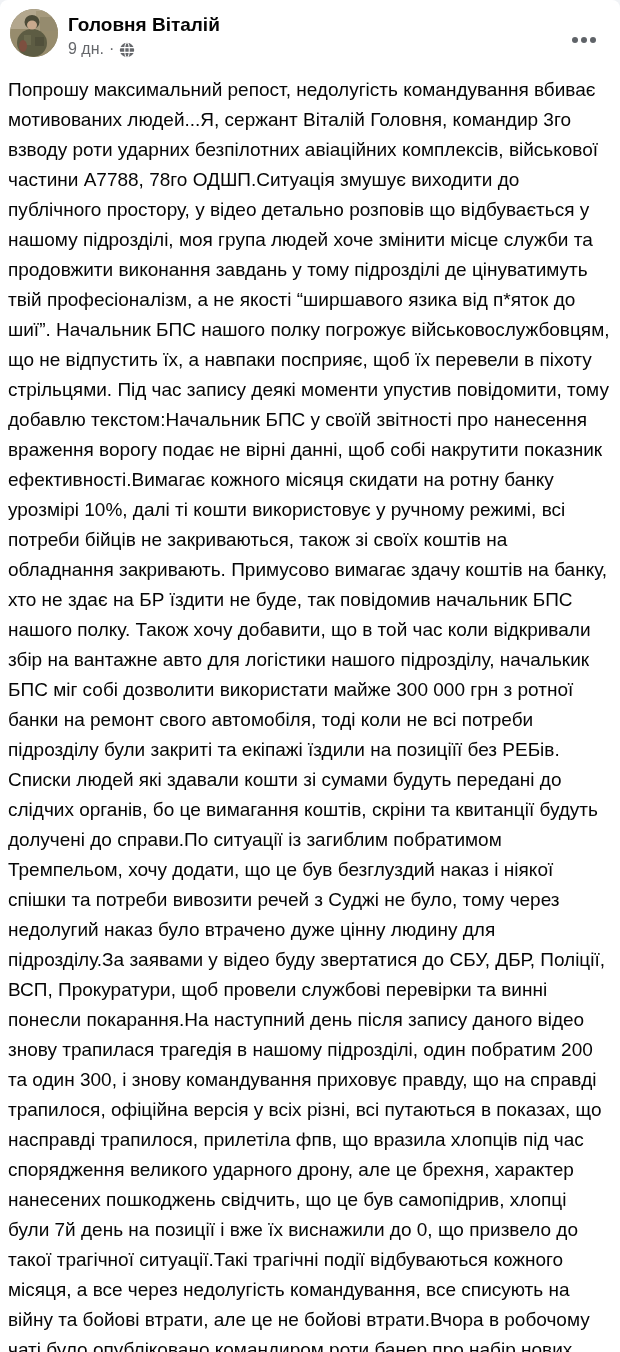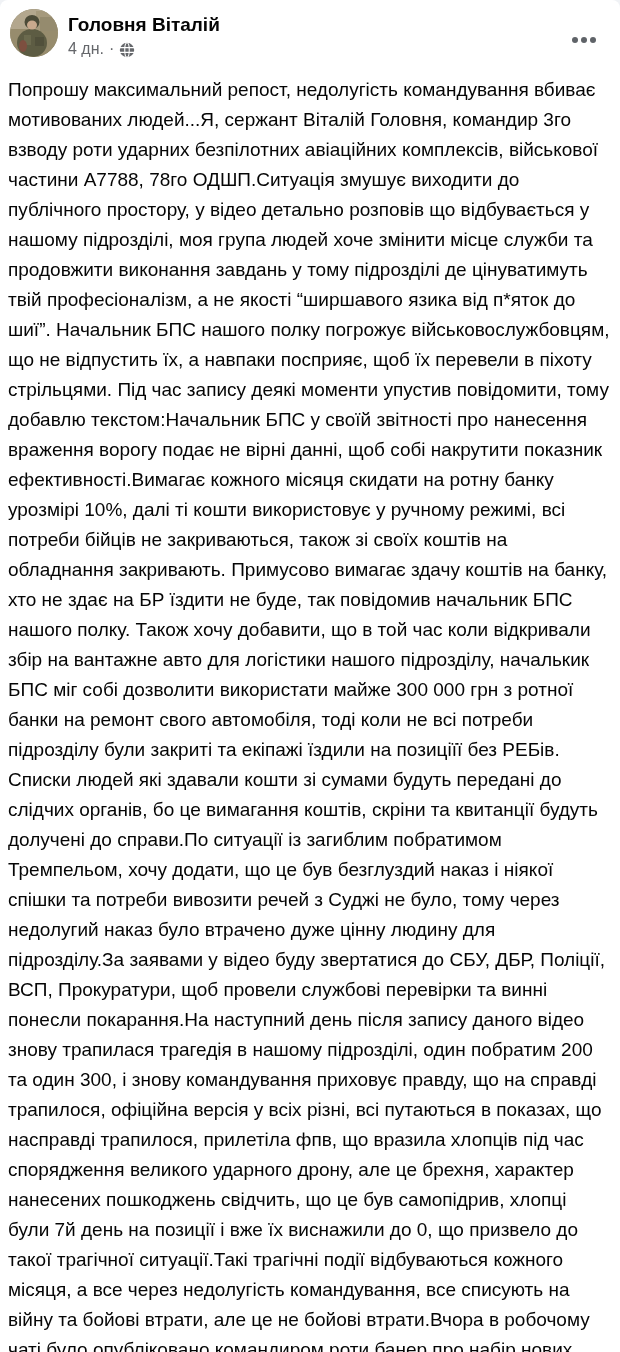--- a/index.html
+++ b/index.html
@@ -129,21 +129,21 @@
             <rect x="25" y="28" width="9" height="9" fill="#51503b"></rect>
             <ellipse cx="13" cy="37" rx="4" ry="6" fill="#7d4f3f"></ellipse>
             <rect x="30" y="8" width="18" height="14" fill="#8f8468" opacity="0.7"></rect>
           </g>
         </svg>
       </div>
 
       <div class="header-info">
         <div class="author-name">Головня Віталій</div>
         <div class="meta-row">
-          <span>4 дн.</span>
+          <span>9 дн.</span>
           <span class="dot-sep">·</span>
           <span class="globe-icon">
             <svg width="16" height="16" viewBox="0 0 16 16">
               <circle cx="8" cy="8" r="7.2" fill="#65676b"></circle>
               <path d="M8 .8 C 5 .8 5 15.2 8 15.2 C 11 15.2 11 .8 8 .8 Z" fill="none" stroke="#ffffff" stroke-width="1.1"></path>
               <line x1="1" y1="5.6" x2="15" y2="5.6" stroke="#ffffff" stroke-width="1.1"></line>
               <line x1="1" y1="10.4" x2="15" y2="10.4" stroke="#ffffff" stroke-width="1.1"></line>
             </svg>
           </span>
         </div>

